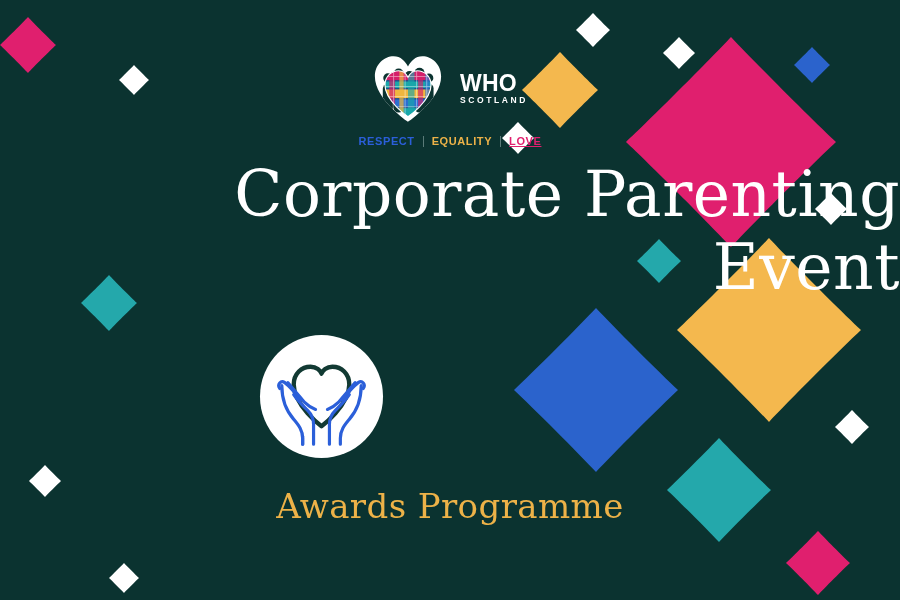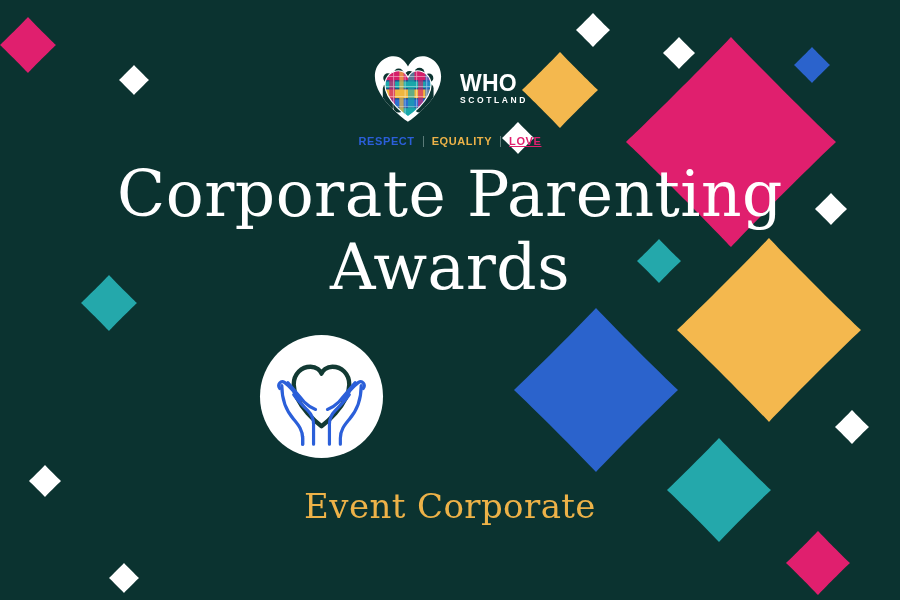--- a/index.html
+++ b/index.html
@@ -82,21 +82,21 @@
     background: #5a7b78;
     display: inline-block;
   }
 
   
   #title-block {
     position: absolute;
     left: 0;
     right: 0;
     top: 158px;
-    text-align: center;
+    text-align: right;
   }
   .title-line {
     color: #ffffff;
     font-family: "DejaVu Serif", "Liberation Serif", serif;
     font-weight: normal;
     font-size: 63px;
     line-height: 1.16;
     letter-spacing: 0.5px;
   }
 
@@ -215,21 +215,21 @@
         <span style="color: rgb(43, 95, 217);">RESPECT</span>
         <span class="value-sep"></span>
         <span style="color: rgb(237, 178, 72);">EQUALITY</span>
         <span class="value-sep"></span>
         <span style="color: rgb(224, 31, 110); text-decoration: underline;">LOVE</span>
       </div>
   </div>
 
   <div id="title-block">
     <div class="title-line">Corporate Parenting</div>
-    <div class="title-line">Awards</div>
+    <div class="title-line">Event</div>
   </div>
 
   <div id="emblem">
     <svg viewBox="0 0 128 128" xmlns="http://www.w3.org/2000/svg">
       <circle cx="64" cy="64" r="62" fill="#ffffff"></circle>
 
       <path d="M64 94 C64 94 36 73 36 52 C36 41 44 34 53 34 C59 34 63 38 64 41 C65 38 69 34 75 34 C84 34 92 41 92 52 C92 73 64 94 64 94 Z" fill="none" stroke="#123a33" stroke-width="4.4" stroke-linejoin="round"></path>
 
       <g fill="none" stroke="#2b5fd9" stroke-width="3.2" stroke-linecap="round" stroke-linejoin="round">
         <path d="M22 56 C19 52 23 47 27 50 C31 53 39 62 43 67"></path>
@@ -241,15 +241,15 @@
 
       <g fill="none" stroke="#2b5fd9" stroke-width="3.2" stroke-linecap="round" stroke-linejoin="round">
         <path d="M106 56 C109 52 105 47 101 50 C97 53 89 62 85 67"></path>
         <path d="M104 53 C104 66 100 78 92 87 C87 93 83 98 83 106 L83 112"></path>
         <path d="M98 50 C98 50 88 62 81 70 C77 74 73 76 70 77"></path>
         <path d="M92 62 C88 68 82 74 78 78 C74 82 72 86 72 92 L72 112"></path>
       </g>
     </svg>
   </div>
 
-  <div id="footer-label">Event Corporate</div>
+  <div id="footer-label">Awards Programme</div>
 
 </div>
 
 </body></html>

